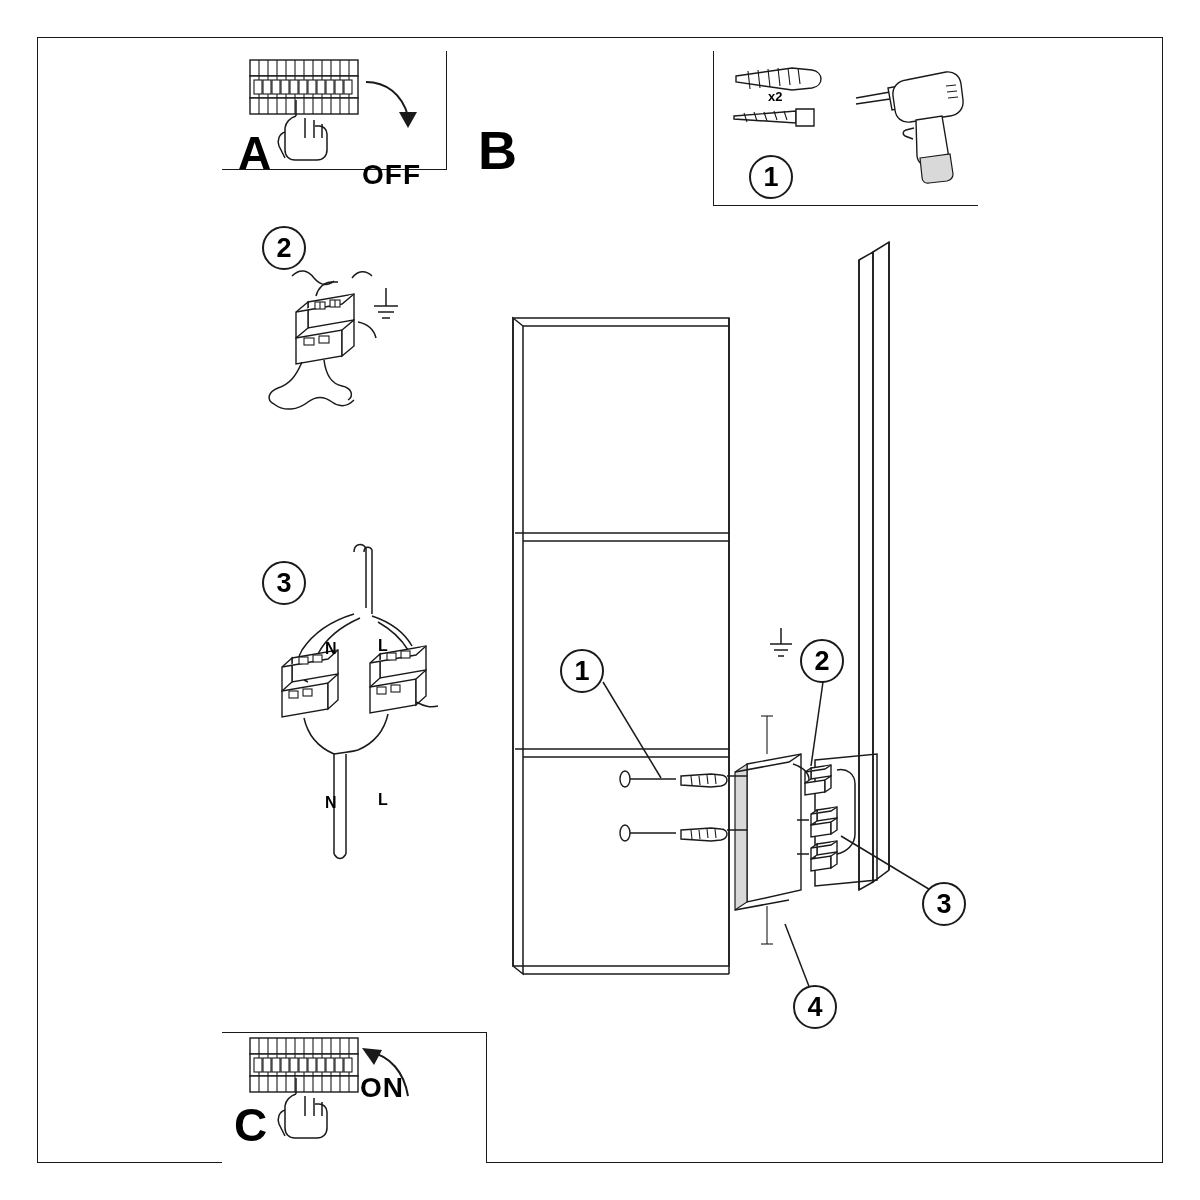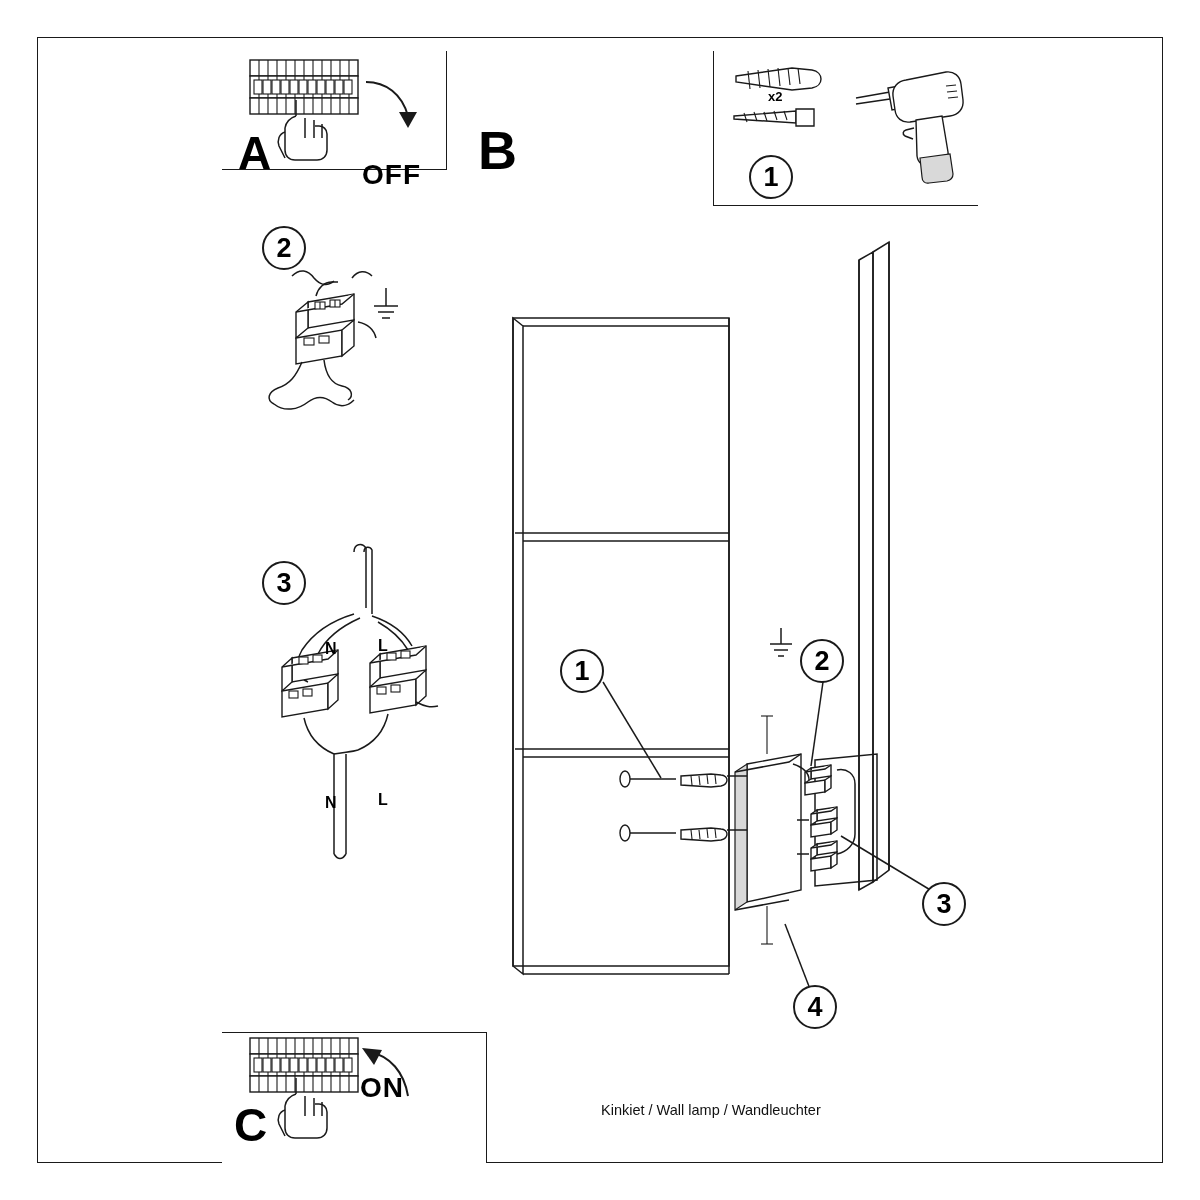--- a/index.html
+++ b/index.html
@@ -479,16 +479,15 @@
       </g>
     </svg>
   </div>
 
   <div class="circle-num" style="left:560px; top:649px;">1</div>
   <div class="circle-num" style="left:800px; top:639px;">2</div>
   <div class="circle-num" style="left:922px; top:882px;">3</div>
   <div class="circle-num" style="left:793px; top:985px;">4</div>
 
   <div class="caption" style="left:601px; top:1099px; width:420px;">
-    <div>Kinkiet / Wall lamp / Wandleuchter</div>
   </div>
 
 </div>
 
 </body></html>

